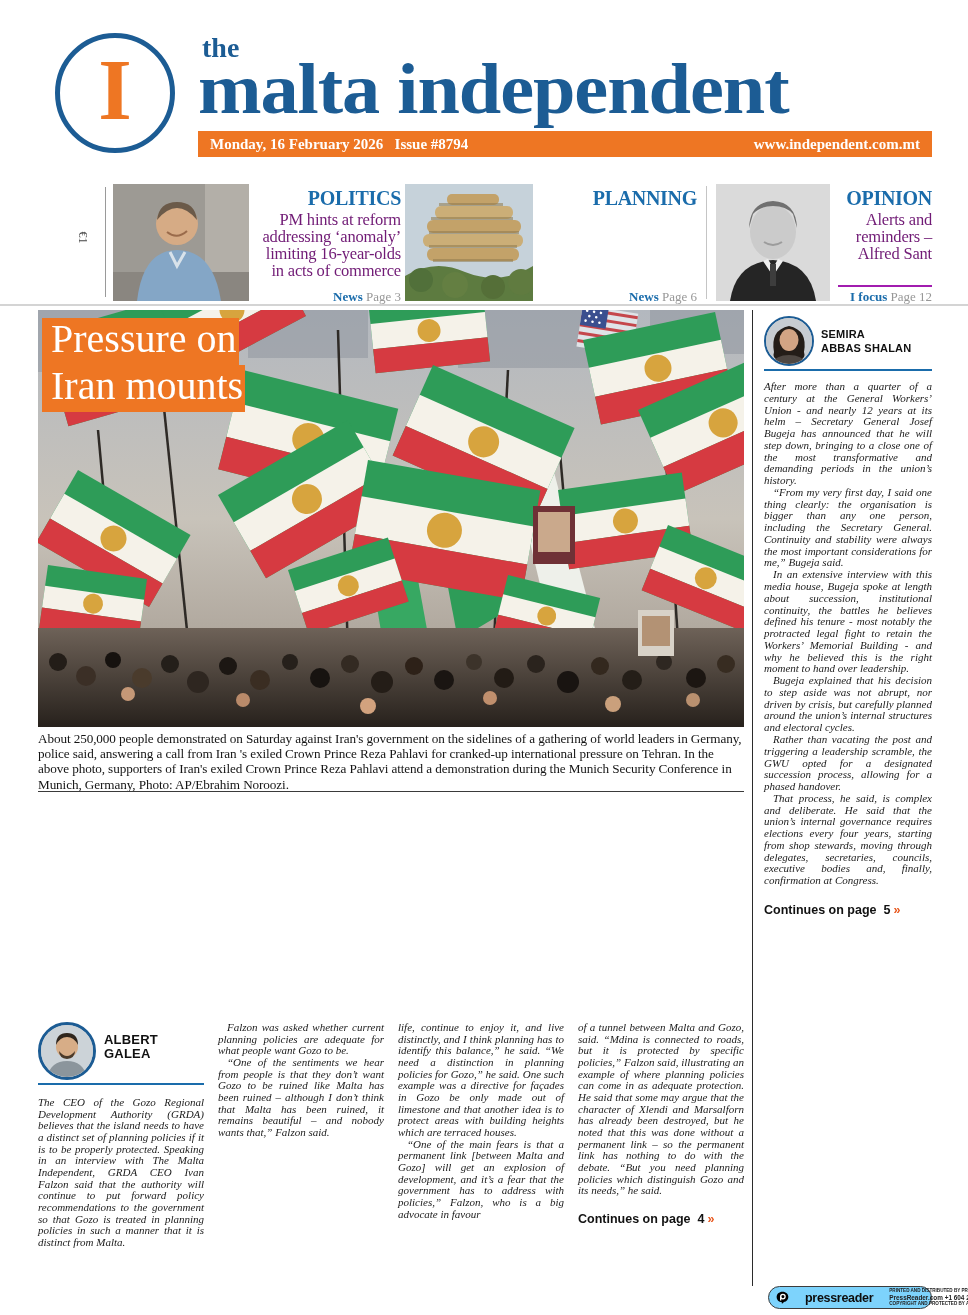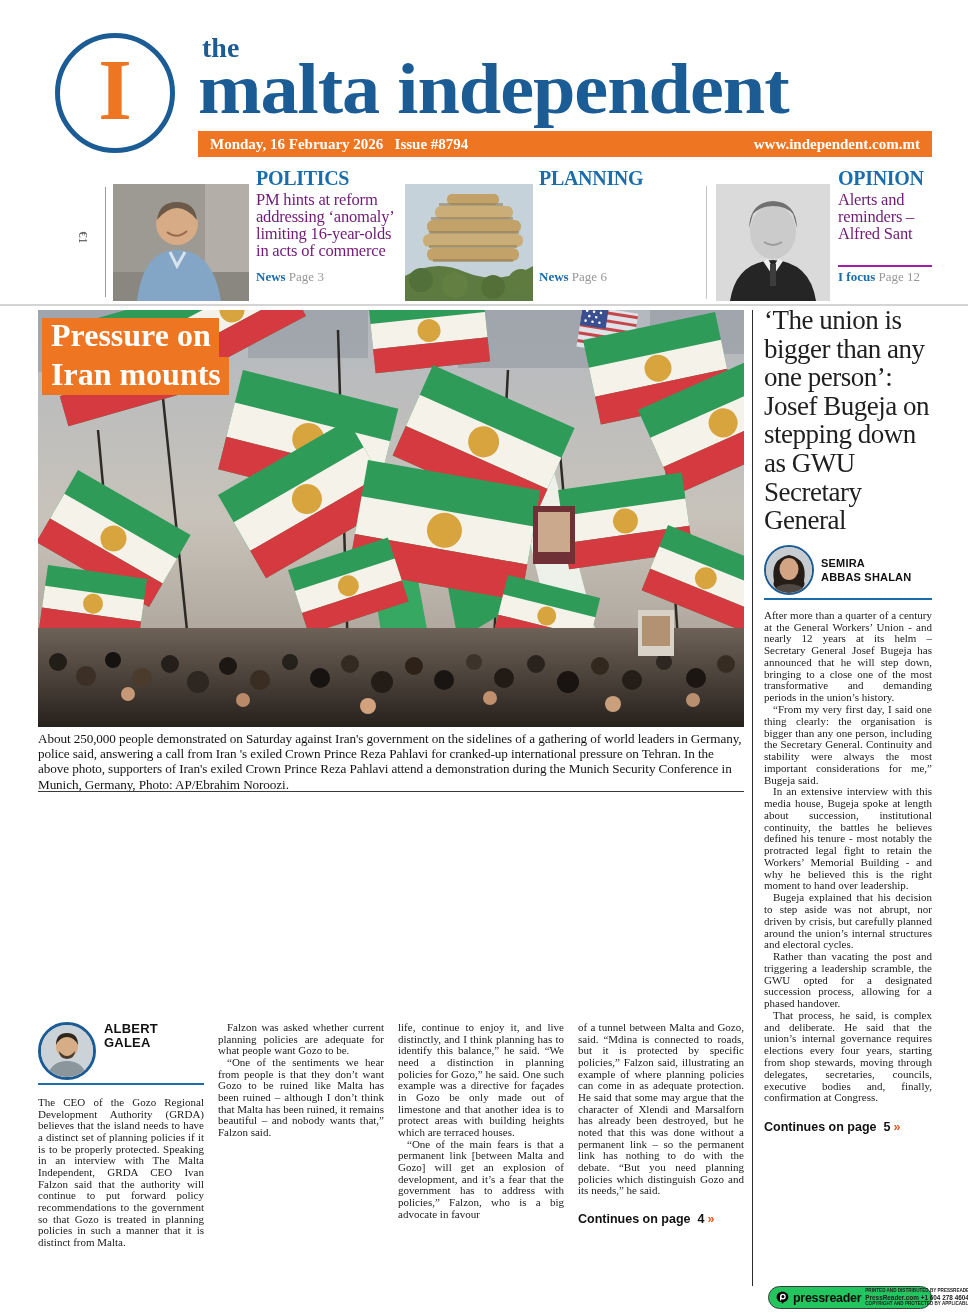--- a/index.html
+++ b/index.html
@@ -18,47 +18,47 @@
     display:flex;justify-content:space-between;align-items:center;padding:0 12px;box-sizing:border-box;
     color:#fff;font-weight:bold;font-size:15px;}
 
   
   .price{position:absolute;left:76px;top:230px;transform:rotate(90deg);font-size:12px;color:#444;}
   .price-line{position:absolute;left:105px;top:187px;height:110px;border-left:1.3px solid #9a9a9a;}
 
   
   .t-img{position:absolute;top:184px;height:117px;overflow:hidden;}
   .t-img svg{display:block;width:100%;height:100%;}
-  .t-txt{position:absolute;top:168px;height:117px;}
+  .t-txt{position:absolute;top:188px;height:117px;text-align:right;}
   .t-cat{font-weight:bold;font-size:20px;line-height:1;color:#1a6cab;letter-spacing:-.3px;}
   .t-head{font-size:16.5px;line-height:1.04;color:#701a75;margin-top:3px;letter-spacing:-.2px;}
   .t-foot{position:absolute;bottom:0;left:0;right:0;font-size:13px;color:#979797;}
   .t-foot b{color:#1a6cab;font-weight:bold;}
   .t-foot.lined{border-top:2px solid #a21caf;padding-top:2px;}
   .t-div{position:absolute;left:706px;top:186px;height:113px;border-left:1px solid #c5c5c5;}
   .grayrule{position:absolute;left:0;top:304px;width:968px;border-top:2px solid #d4d4d4;}
 
   
   .photo{position:absolute;left:38px;top:310px;width:706px;height:417px;}
   .photo svg{display:block;width:706px;height:417px;}
   .overlay{position:absolute;left:4px;top:8px;}
-  .overlay div{display:table;background:#ee7623;color:#fff;font-weight:bold;
-    font-size:32px;line-height:1.02;padding:1px 8px 5px 9px;}
+  .overlay div{display:table;background:#ee7623;color:#fff;font-weight:normal;
+    font-size:40px;line-height:1.02;padding:1px 2px 5px 9px;}
   .caption{position:absolute;left:38px;top:731px;width:706px;font-weight:normal;
     font-size:13.2px;line-height:1.15;color:#141414;letter-spacing:-.1px;}
   .cap-rule{position:absolute;left:38px;top:791px;width:706px;border-top:1.5px solid #3a3a3a;}
 
   
   .headline{position:absolute;left:36px;top:799px;width:714px;font-weight:bold;
     font-size:54px;line-height:.97;letter-spacing:-1.5px;color:#121212;}
   .columns{position:absolute;left:38px;top:1022px;width:706px;display:flex;gap:14px;}
   .col{flex:1;font-size:11px;line-height:1.06;}
-  .col p,.side-body p{margin:0;text-align:justify;}
+  .col p,.side-body p{margin:0;text-align:justify;font-style:italic;}
   p.ind{text-indent:9px;}
-  .byline-row{display:flex;align-items:flex-start;gap:8px;border-bottom:2.5px solid #1a6cab;
+  .byline-row{display:flex;align-items:center;gap:8px;border-bottom:2.5px solid #1a6cab;
     padding-bottom:3px;margin-bottom:12px;}
   .avatar{width:52px;height:52px;border-radius:50%;border:3px solid #1c5c94;overflow:hidden;flex:none;background:#cfd5da;}
   .avatar svg{display:block;width:100%;height:100%;}
   .byline-name{font-family:"Liberation Sans",sans-serif;font-weight:bold;font-size:13px;
     color:#111;padding-bottom:8px;letter-spacing:.2px;}
   .continues{margin-top:16px;font-family:"Liberation Sans",sans-serif;font-weight:bold;font-size:12.5px;color:#111;}
   .continues .pg{margin-left:7px;}
   .continues .arr{color:#e8571d;margin-left:3px;}
 
   
@@ -67,21 +67,21 @@
   .side-head{font-size:27px;line-height:1.06;color:#1f1f1f;letter-spacing:-.5px;}
   .side-byline{display:flex;align-items:center;gap:7px;margin-top:10px;
     border-bottom:2px solid #1a6cab;padding-bottom:3px;}
   .avatar.small{width:46px;height:46px;border-width:2.5px;}
   .side-byline .byline-name{font-size:11px;line-height:1.3;padding-bottom:0;}
   .side-body{margin-top:10px;font-size:11px;line-height:1.07;}
 
   
   .footerbox{position:absolute;left:768px;top:1286px;width:164px;height:23px;
     border:1.3px solid #3c3c3c;border-radius:12px;display:flex;align-items:center;
-    gap:4px;padding:0 7px;box-sizing:border-box;background:#22c55e;}
+    gap:16px;padding:0 7px;box-sizing:border-box;background:#7dd3fc;}
   .pr-icon{width:13px;height:13px;flex:none;}
   .pr-name{font-family:"Liberation Sans",sans-serif;font-weight:bold;font-size:12.5px;
     letter-spacing:-.3px;color:#0d0d0d;white-space:nowrap;}
   .pr-fine{font-family:"Liberation Sans",sans-serif;color:#222;line-height:1.2;white-space:nowrap;}
   .pr-fine .f1,.pr-fine .f3{display:block;font-size:4.6px;font-weight:bold;}
   .pr-fine .f2{display:block;font-size:6.4px;font-weight:bold;}
 </style>
 </head>
 <body>
 
@@ -296,21 +296,20 @@
       <div>Pressure on</div>
       <div>Iran mounts</div>
     </div>
   </div>
   <div class="caption">About 250,000 people demonstrated on Saturday against Iran's government on the sidelines of a gathering of world leaders in Germany, police said, answering a call from Iran 's exiled Crown Prince Reza Pahlavi for cranked-up international pressure on Tehran. In the above photo, supporters of Iran's exiled Crown Prince Reza Pahlavi attend a demonstration during the Munich Security Conference in Munich, Germany, Photo: AP/Ebrahim Noroozi.</div>
   <div class="cap-rule"></div>
 
 
   <div class="vdiv"></div>
   <div class="side">
-    <div class="side-head">‘The union is bigger than any one person’: Josef Bugeja on stepping down as GWU Secretary General</div>
     <div class="side-byline">
       <div class="avatar small">
         <svg viewBox="0 0 46 46">
           <rect width="46" height="46" fill="#c7ccd1"></rect>
           <path d="M8 34 Q4 12 23 8 Q42 12 38 34 Q40 40 34 42 L12 42 Q6 40 8 34Z" fill="#241d18"></path>
           <ellipse cx="23" cy="22" rx="9.5" ry="11" fill="#d2a484"></ellipse>
           <path d="M5 46 Q10 37 23 37 Q36 37 41 46Z" fill="#4e4742"></path>
         </svg>
       </div>
       <div class="byline-name">

